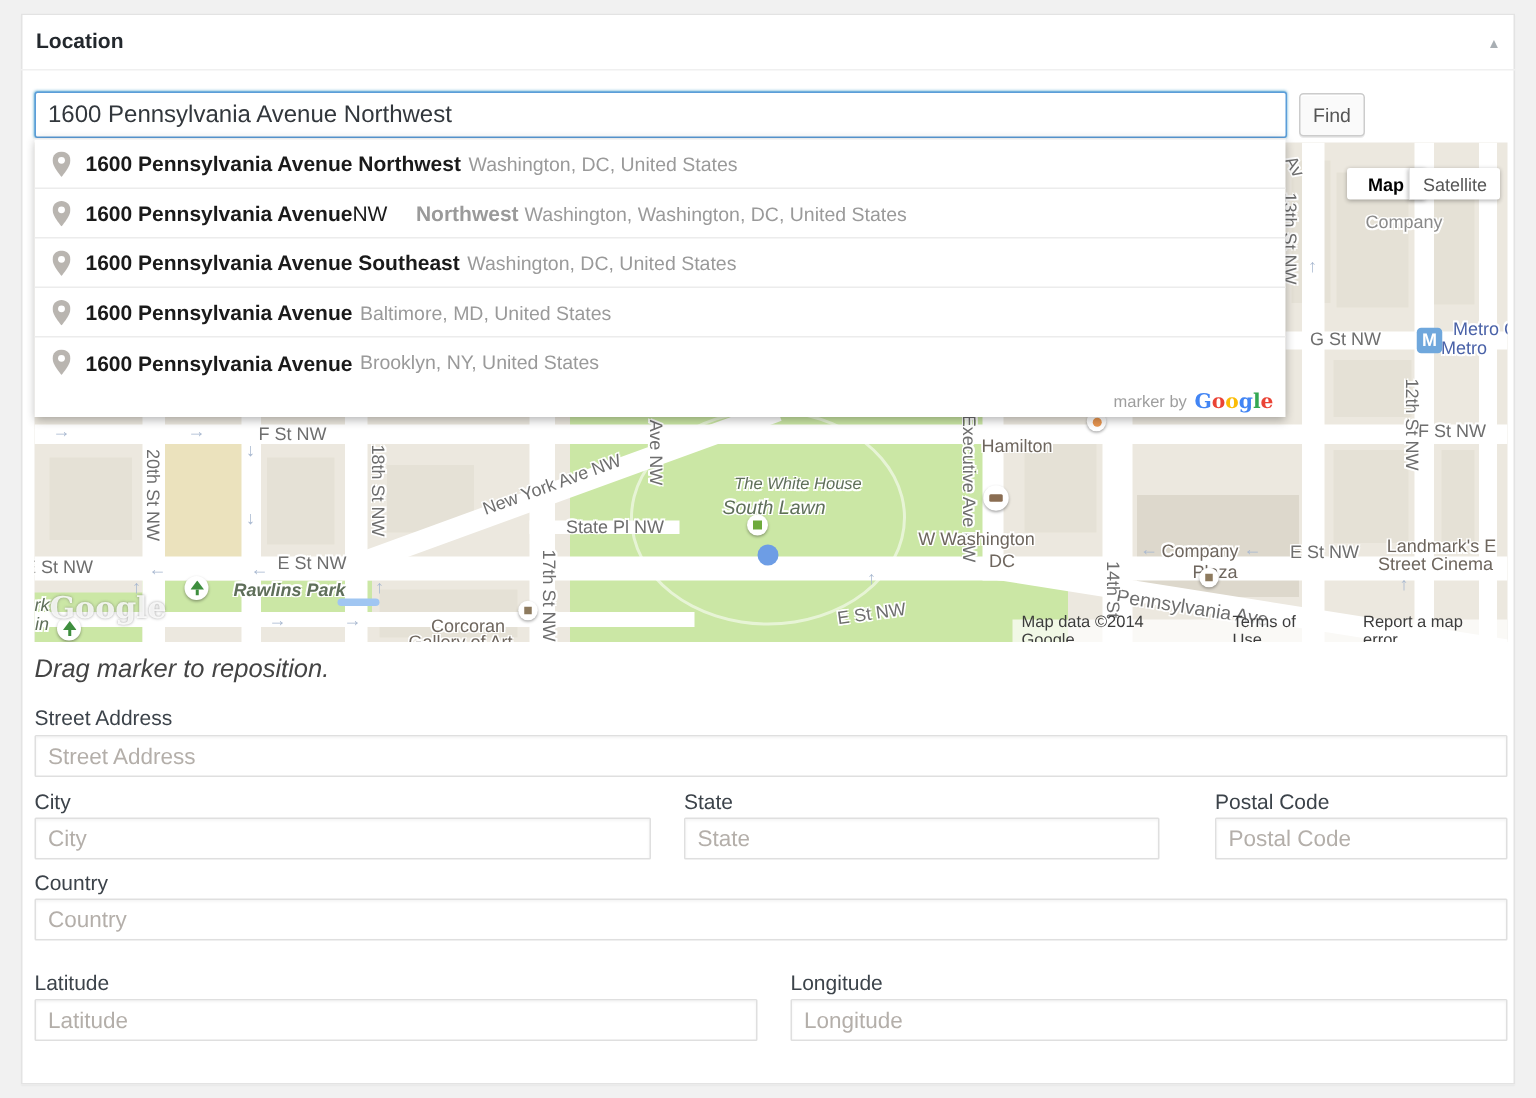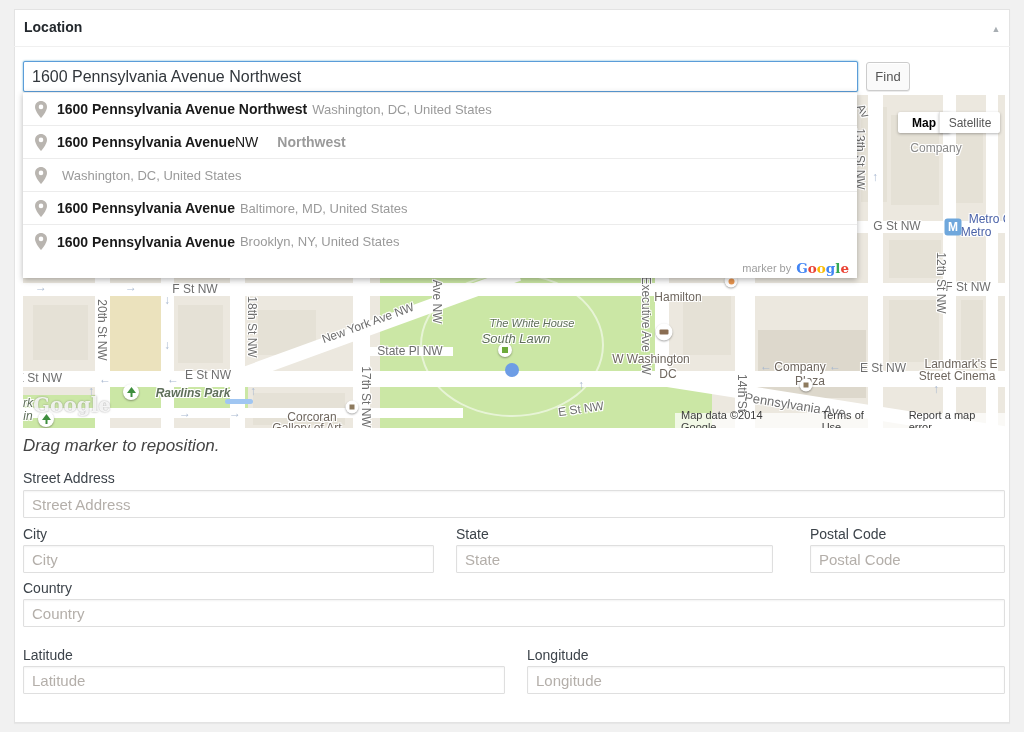--- a/index.html
+++ b/index.html
@@ -209,26 +209,28 @@
         <span class="pac-sec">Washington, DC, United States</span>
     </div>
     <div class="pac-item">
       <span class="pac-pin"><svg width="12" height="17" viewBox="0 0 12 17">
             <path d="M6 0C2.7 0 0 2.6 0 5.9 0 10.3 6 17 6 17s6-6.7 6-11.1C12 2.6 9.3 0 6 0z" fill="#b9b5b0"></path>
             <circle cx="6" cy="5.9" r="2.3" fill="#fff"></circle>
           </svg></span>
       <span class="pac-main">1600 Pennsylvania Avenue</span>
         <span class="pac-plain"> NW</span>
         <span class="pac-secb">Northwest</span>
-    </div>
-    <div class="pac-item">
-      <span class="pac-pin"><svg width="12" height="17" viewBox="0 0 12 17">
-            <path d="M6 0C2.7 0 0 2.6 0 5.9 0 10.3 6 17 6 17s6-6.7 6-11.1C12 2.6 9.3 0 6 0z" fill="#b9b5b0"></path>
-            <circle cx="6" cy="5.9" r="2.3" fill="#fff"></circle>
-          </svg></span>
+        <span class="pac-sec">Washington, Washington, DC, United States</span>
+    </div>
+    <div class="pac-item">
+      <span class="pac-pin"><svg width="12" height="17" viewBox="0 0 12 17">
+            <path d="M6 0C2.7 0 0 2.6 0 5.9 0 10.3 6 17 6 17s6-6.7 6-11.1C12 2.6 9.3 0 6 0z" fill="#b9b5b0"></path>
+            <circle cx="6" cy="5.9" r="2.3" fill="#fff"></circle>
+          </svg></span>
+      <span class="pac-main">1600 Pennsylvania Avenue Southeast</span>
         <span class="pac-plain"></span>
         <span class="pac-sec">Washington, DC, United States</span>
     </div>
     <div class="pac-item">
       <span class="pac-pin"><svg width="12" height="17" viewBox="0 0 12 17">
             <path d="M6 0C2.7 0 0 2.6 0 5.9 0 10.3 6 17 6 17s6-6.7 6-11.1C12 2.6 9.3 0 6 0z" fill="#b9b5b0"></path>
             <circle cx="6" cy="5.9" r="2.3" fill="#fff"></circle>
           </svg></span>
       <span class="pac-main">1600 Pennsylvania Avenue</span>
         <span class="pac-plain"></span>

